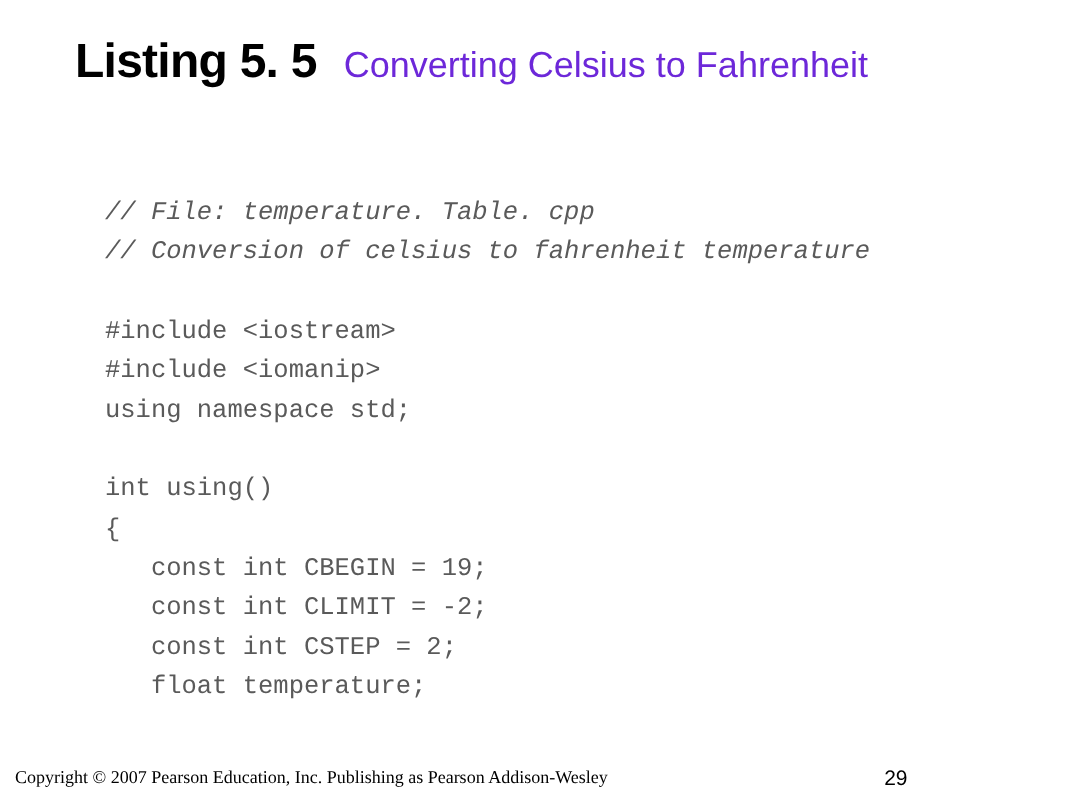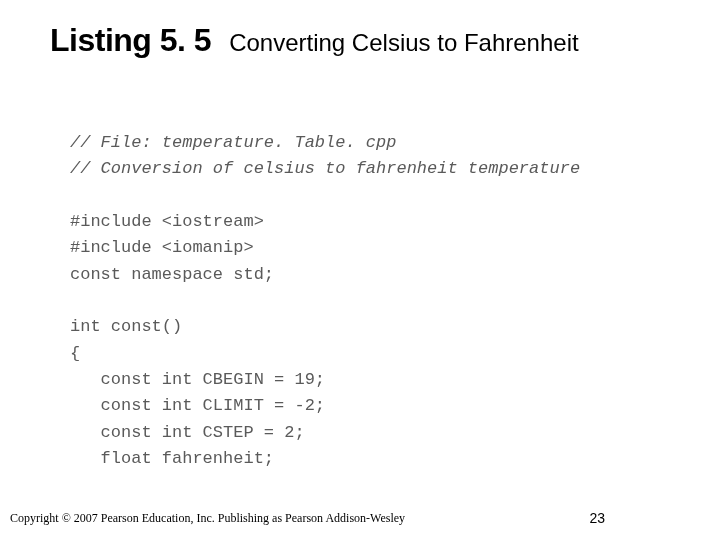--- a/index.html
+++ b/index.html
@@ -30,21 +30,21 @@
   .listing-no {
     font-family: Arial, Helvetica, sans-serif;
     font-weight: bold;
     font-size: 32px;
     color: #000;
     letter-spacing: -0.5px;
   }
   .title-text {
     font-family: Arial, Helvetica, sans-serif;
     font-size: 24px;
-    color: #000000;
+    color: #6d28d9;
   }
   .code-block {
     position: absolute;
     top: 130px;
     left: 70px;
     font-family: "Courier New", Courier, monospace;
     font-size: 17px;
     line-height: 1.55;
     white-space: pre;
     color: #5a5a5a;
@@ -79,25 +79,25 @@
   <div class="title-row">
     <span class="listing-no">Listing 5. 5</span>
     <span class="title-text">Converting Celsius to Fahrenheit</span>
   </div>
 
   <div class="code-block"><span class="comment">// File: temperature. Table. cpp</span>
 <span class="comment">// Conversion of celsius to fahrenheit temperature</span>
 
 <span>#include &lt;iostream&gt;</span>
 <span>#include &lt;iomanip&gt;</span>
-<span>const namespace std;</span>
+<span>using namespace std;</span>
 
-<span>int const()</span>
+<span>int using()</span>
 <span>{</span>
 <span>   const int CBEGIN = 19;</span>
 <span>   const int CLIMIT = -2;</span>
 <span>   const int CSTEP = 2;</span>
-<span>   float fahrenheit;</span></div>
+<span>   float temperature;</span></div>
 
   <div class="copyright">Copyright © 2007 Pearson Education, Inc. Publishing as Pearson Addison-Wesley</div>
-  <div class="page-no">23</div>
+  <div class="page-no">29</div>
 
 </div>
 
 </body></html>

